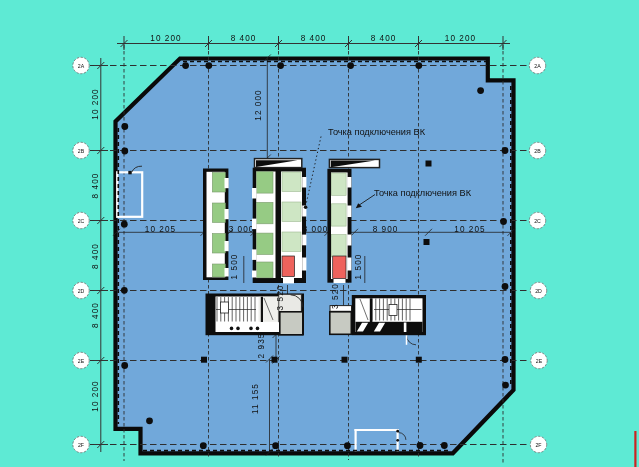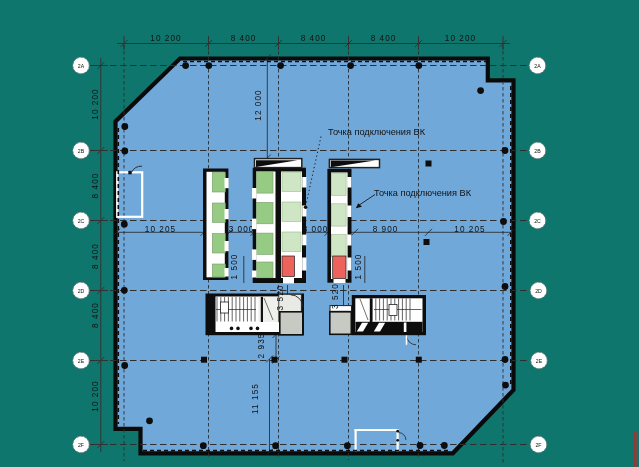--- a/index.html
+++ b/index.html
@@ -1,14 +1,14 @@
 <!DOCTYPE html>
 <html><head><meta charset="utf-8"><style>
 html,body{margin:0;padding:0;background:#fff;}
-#wrap{position:relative;width:639px;height:467px;overflow:hidden;background:#0f766e;}
+#wrap{position:relative;width:639px;height:467px;overflow:hidden;background:#5eead4;}
 svg{position:absolute;left:0;top:0;}
 text{font-family:"Liberation Sans",sans-serif;fill:#111;}
 </style></head><body>
 <div id="wrap">
 <svg width="639" height="467" viewBox="0 0 639 467">
 
 <path d="M180,58.5 L487.8,58.5 L487.8,80.3 L513.5,80.3 L513.5,390 L452.8,453.3 L140.5,453.3 L140.5,428.8 L115.5,428.8 L115.5,121.5 Z" fill="#71A8DA" stroke="#0a0a0a" stroke-width="4.2" stroke-linejoin="miter"></path>
 
 <g stroke="#2e2e2e" stroke-width="1">
 <line x1="90" y1="65.5" x2="528" y2="65.5" stroke-dasharray="6.5,3.5"></line>

